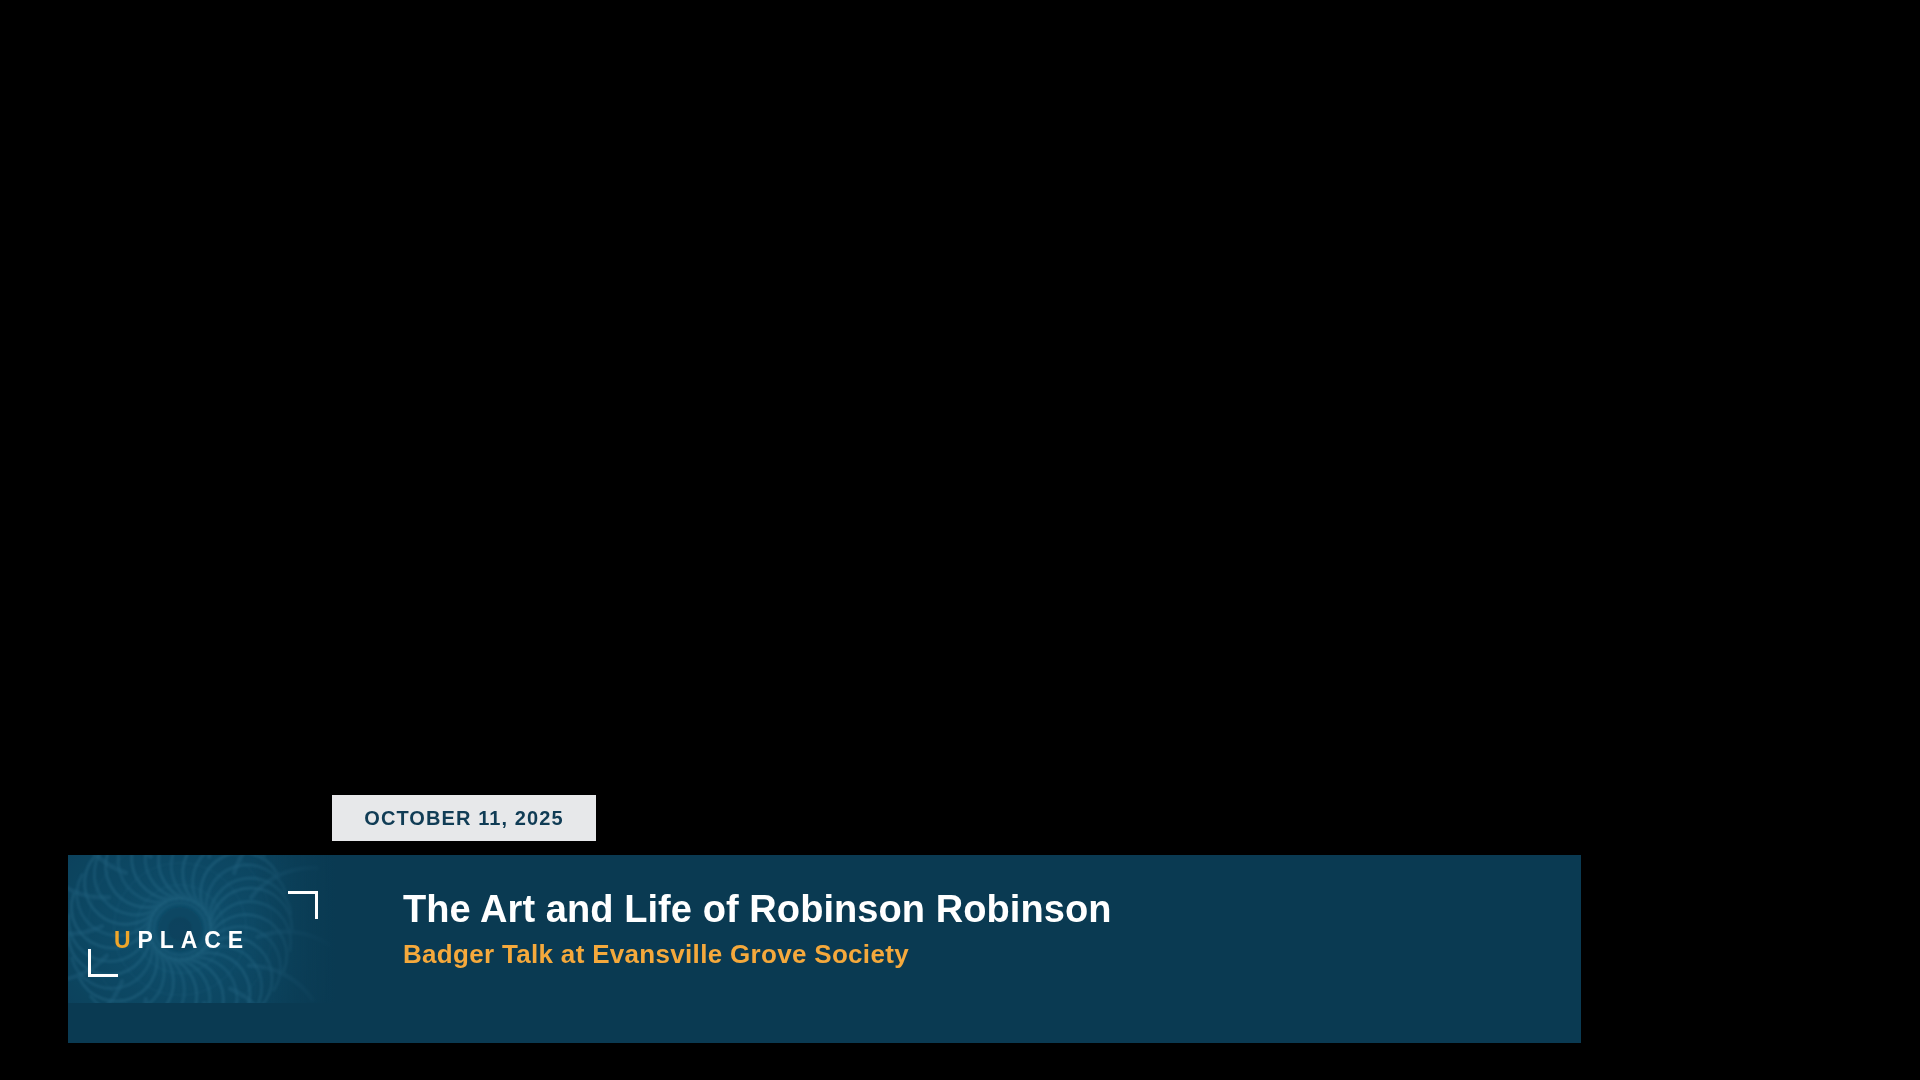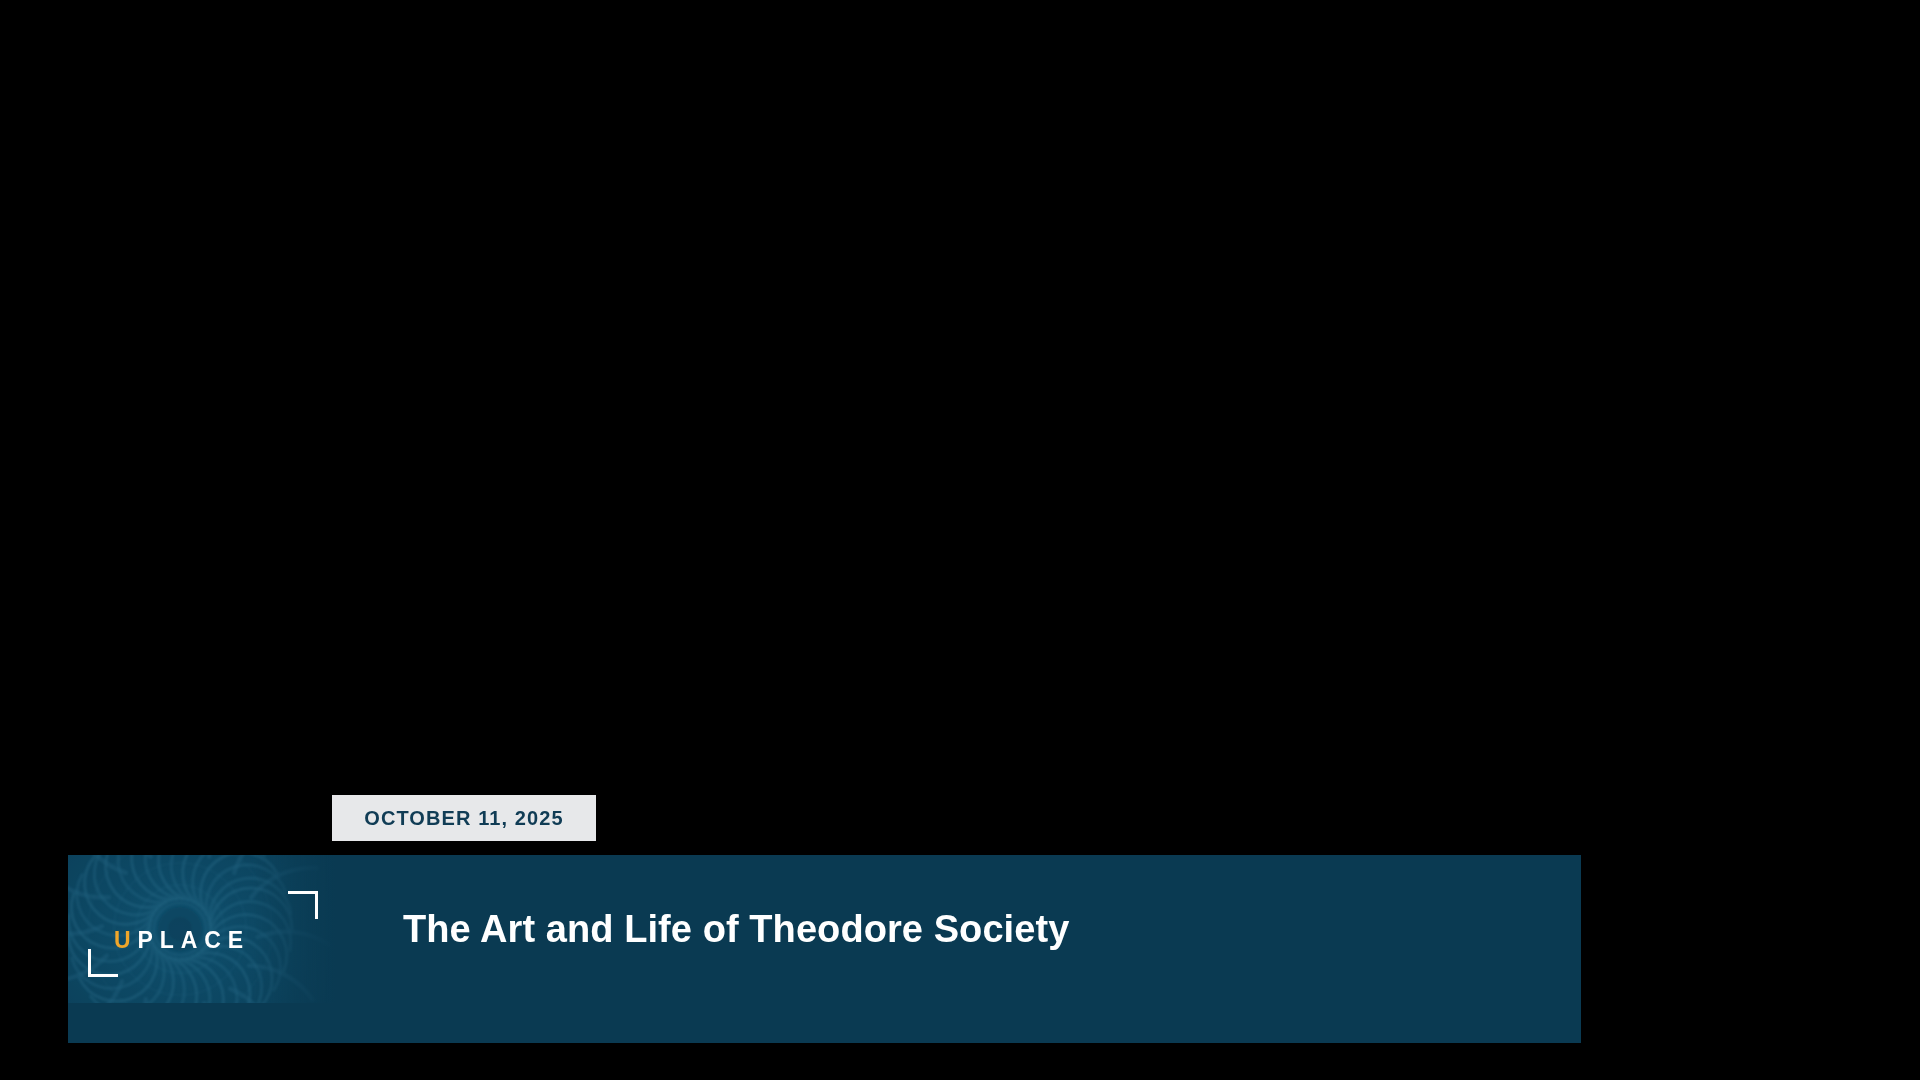--- a/index.html
+++ b/index.html
@@ -287,17 +287,18 @@
 
     <div id="art-fade"></div>
 
     <div id="logo">
       <span class="bracket bracket-tr"></span>
       <span class="bracket bracket-bl"></span>
       <span class="wordmark"><span class="u">U</span><span class="place">PLACE</span></span>
     </div>
 
     <div id="banner-text">
-      <h1 id="banner-title">The Art and Life of Theodore Society</h1>
+      <h1 id="banner-title">The Art and Life of Robinson Robinson</h1>
+      <div id="banner-subtitle">Badger Talk at Evansville Grove Society</div>
     </div>
 
   </div>
 </div>
 
 </body></html>

